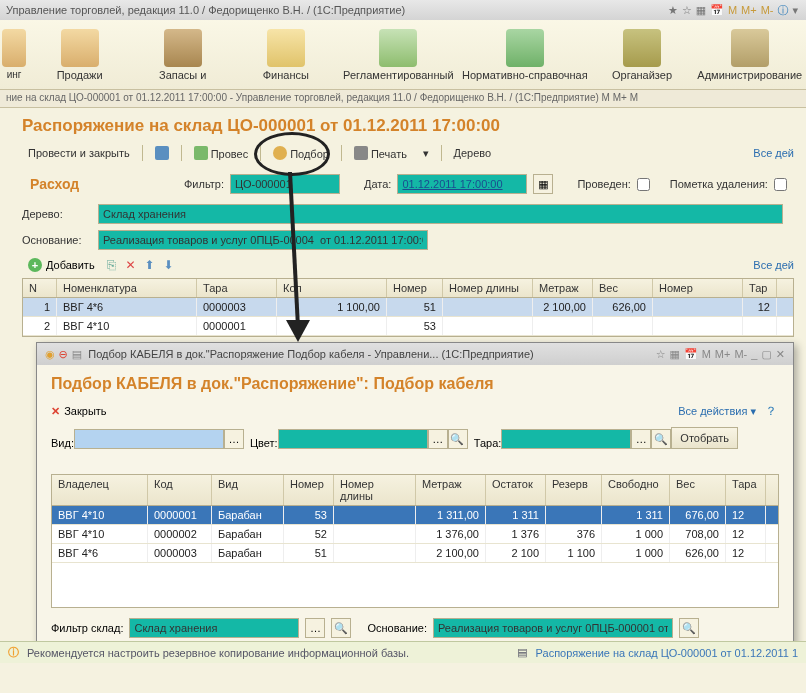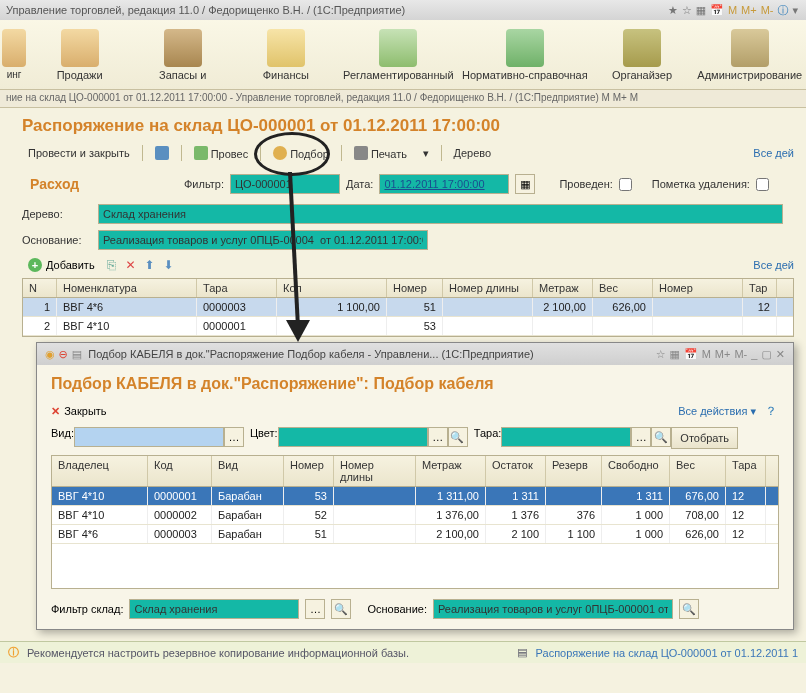--- a/index.html
+++ b/index.html
@@ -54,21 +54,21 @@
 .popup-titlebar { background: linear-gradient(#e0e0e0,#cfcfcf); height: 22px; display: flex; align-items: center; padding: 0 6px; font-size: 11px; color: #444; }
 .popup-titlebar .spacer { flex: 1; }
 .popup-titlebar .pico { margin: 0 2px; font-size: 11px; color: #888; cursor: pointer; }
 .popup-body { padding: 10px 14px; }
 .popup-title { font-size: 16px; font-weight: bold; color: #d4832a; margin-bottom: 10px; }
 .popup-toolbar { display: flex; align-items: center; justify-content: space-between; margin-bottom: 8px; }
 .close-btn { display: inline-flex; align-items: center; gap: 4px; cursor: pointer; font-size: 11px; }
 .close-btn .x { color: #d43; font-weight: bold; }
 .actions-link { color: #2a6daf; font-size: 11px; cursor: pointer; }
 
-.filter-row { display: flex; align-items: flex-start; margin-bottom: 6px; }
+.filter-row { display: flex; align-items: flex-end; margin-bottom: 25px; }
 .filter-row .inp { flex: 0 0 auto; }
 .vid-inp { background: #b4d3f0; }
 .dots { width: 20px; height: 20px; border: 1px solid #b8b090; background: #f6f2e0; display: flex; align-items: center; justify-content: center; cursor: pointer; font-size: 11px; }
 .mag { color: #2a6daf; }
 
 .popup-grid .grid-row.sel2 { background: #3a76b8; color: #fff; }
 .popup-grid .grid-row.sel2 .cell { color: #fff; }
 
 .status-row { display: flex; align-items: center; gap: 6px; margin-top: 10px; font-size: 11px; }
 
@@ -166,21 +166,21 @@
       </span>
     <span style="flex:1"></span>
     <span class="actions-link">Все дей</span>
     <div class="circle-highlight"></div>
   </div>
 
   <div class="form-row">
     <div class="section-label" style="width:140px">Расход</div>
     <label>Фильтр:</label>
     <input class="inp" style="width: 110px;" value="ЦО-000001">
-    <label style="">Дата:</label>
+    <label style="margin-left:18px">Дата:</label>
     <input class="inp inp-date" style="width: 130px;" value="01.12.2011 17:00:00">
     <span class="dots">▦</span>
     <label style="margin-left:18px">Проведен:</label>
     <input type="checkbox" class="chk" style="">
     <label style="margin-left:14px">Пометка удаления:</label>
     <input type="checkbox" class="chk" style="">
   </div>
 
   <div class="form-row">
     <label style="width:70px">Дерево:</label>

